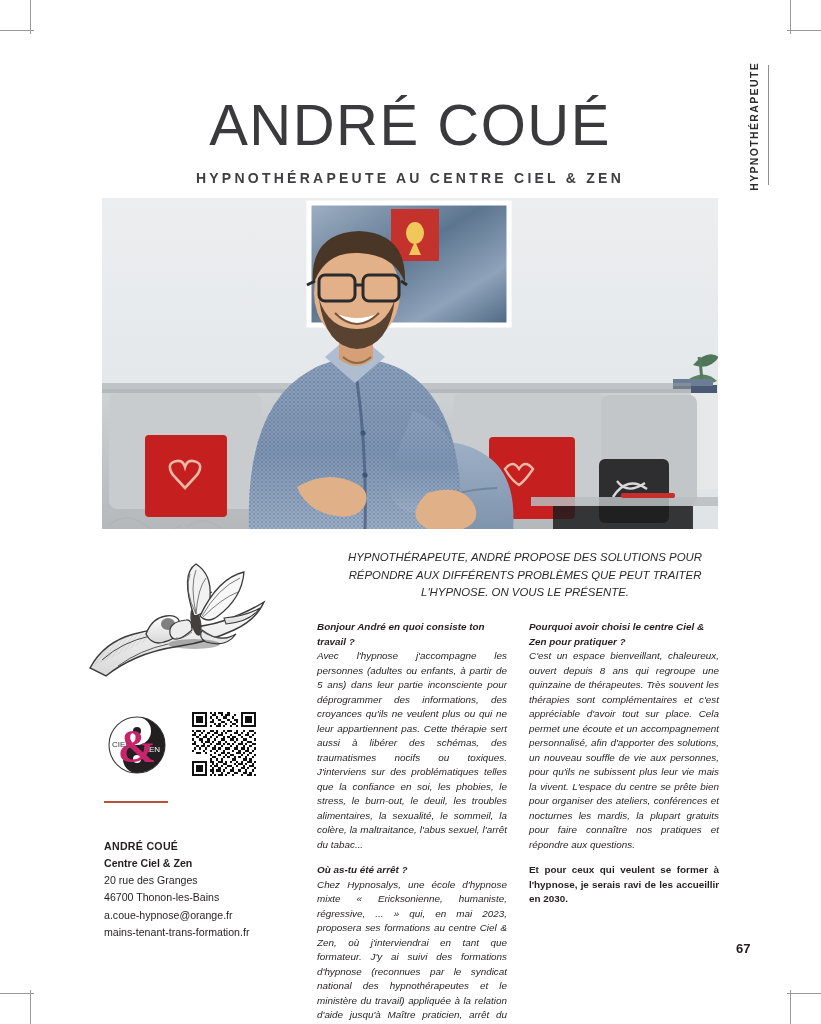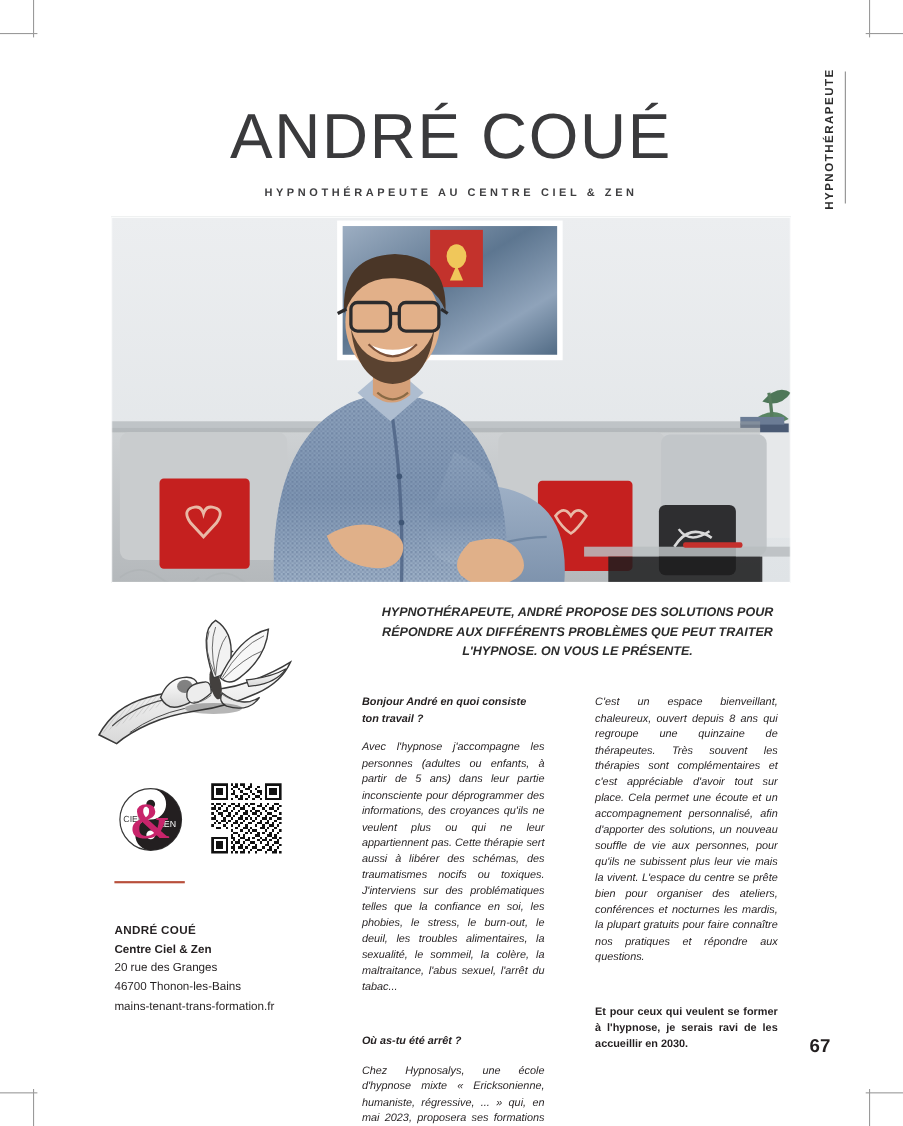--- a/index.html
+++ b/index.html
@@ -58,21 +58,21 @@
   .page-title {
     font-size: 58px;
     font-weight: 400;
     letter-spacing: 1.5px;
     color: #3a3a3c;
     line-height: 1.05;
     margin: 0;
   }
   .page-subtitle {
     margin: 14px 0 0 0;
-    font-size: 10px;
+    font-size: 14px;
     font-weight: 600;
     letter-spacing: 3.25px;
     color: #3f3f41;
   }
 
   
   .hero {
     position: absolute;
     top: 197px;
     left: 101px;
@@ -84,21 +84,21 @@
   .hero svg { display: block; width: 100%; height: 100%; }
 
   
   .lead {
     position: absolute;
     top: 549px;
     left: 330px;
     width: 390px;
     text-align: center;
     font-style: italic;
-    font-weight: 700;
+    font-weight: 400;
     font-size: 11.4px;
     line-height: 1.55;
     color: #2b2b2b;
   }
 
   
   .illus {
     position: absolute;
     top: 556px;
     left: 84px;
@@ -145,36 +145,36 @@
     position: absolute;
     top: 620px;
     width: 190px;
     font-size: 9.9px;
     line-height: 1.465;
     text-align: justify;
     color: #231f20;
   }
   .col-left  { left: 317px; }
   .col-right { left: 529px; }
-  .col p { margin: 12px; }
+  .col p { margin: 0; }
   .q {
     font-weight: 700;
     font-style: italic;
     text-align: left;
   }
   .a { margin-top: 0; font-style: italic; }
   .gap { height: 11px; }
   .bold-close { font-weight: 700; }
 
   
   .folio {
     position: absolute;
     top: 941px;
     left: 736px;
-    font-size: 17px;
+    font-size: 13px;
     font-weight: 700;
     color: #231f20;
   }
 </style>
 </head>
 <body>
 
 <div class="crop v" style="left:30px;  top:0;"></div>
 <div class="crop h" style="left:0;    top:30px;"></div>
 <div class="crop v" style="left:790px;top:0;"></div>
@@ -610,30 +610,32 @@
   </div>
 </div>
 
 <div class="rule-accent" style="background: rgb(184, 80, 60);"></div>
 
 <div class="contact">
   <div class="nm">ANDRÉ COUÉ</div>
   <div class="org">Centre Ciel &amp; Zen</div>
   <div>20 rue des Granges</div>
   <div>46700 Thonon-les-Bains</div>
+  <div>a.coue-hypnose@orange.fr</div>
   <div>mains-tenant-trans-formation.fr</div>
 </div>
 
 <div class="col col-left">
   <p class="q">Bonjour André en quoi consiste ton travail ?</p>
   <p class="a">Avec l'hypnose j'accompagne les personnes (adultes ou enfants, à partir de 5 ans) dans leur partie inconsciente pour déprogrammer des informations, des croyances qu'ils ne veulent plus ou qui ne leur appartiennent pas. Cette thérapie sert aussi à libérer des schémas, des traumatismes nocifs ou toxiques. J'interviens sur des problématiques telles que la confiance en soi, les phobies, le stress, le burn-out, le deuil, les troubles alimentaires, la sexualité, le sommeil, la colère, la maltraitance, l'abus sexuel, l'arrêt du tabac...</p>
   <div class="gap"></div>
   <p class="q">Où as-tu été arrêt ?</p>
   <p class="a">Chez Hypnosalys, une école d'hypnose mixte « Ericksonienne, humaniste, régressive, ... » qui, en mai 2023, proposera ses formations au centre Ciel &amp; Zen, où j'interviendrai en tant que formateur. J'y ai suivi des formations d'hypnose (reconnues par le syndicat national des hypnothérapeutes et le ministère du travail) appliquée à la relation d'aide jusqu'à Maître praticien, arrêt du tabac, enfants et adolescents, coach sportif ...</p>
 </div>
 
 <div class="col col-right">
+  <p class="q">Pourquoi avoir choisi le centre Ciel &amp; Zen pour pratiquer ?</p>
   <p class="a">C'est un espace bienveillant, chaleureux, ouvert depuis 8 ans qui regroupe une quinzaine de thérapeutes. Très souvent les thérapies sont complémentaires et c'est appréciable d'avoir tout sur place. Cela permet une écoute et un accompagnement personnalisé, afin d'apporter des solutions, un nouveau souffle de vie aux personnes, pour qu'ils ne subissent plus leur vie mais la vivent. L'espace du centre se prête bien pour organiser des ateliers, conférences et nocturnes les mardis, la plupart gratuits pour faire connaître nos pratiques et répondre aux questions.</p>
   <div class="gap"></div>
   <p class="bold-close">Et pour ceux qui veulent se former à l'hypnose, je serais ravi de les accueillir en 2030.</p>
 </div>
 
 <div class="folio">67</div>
 
 </body></html>

